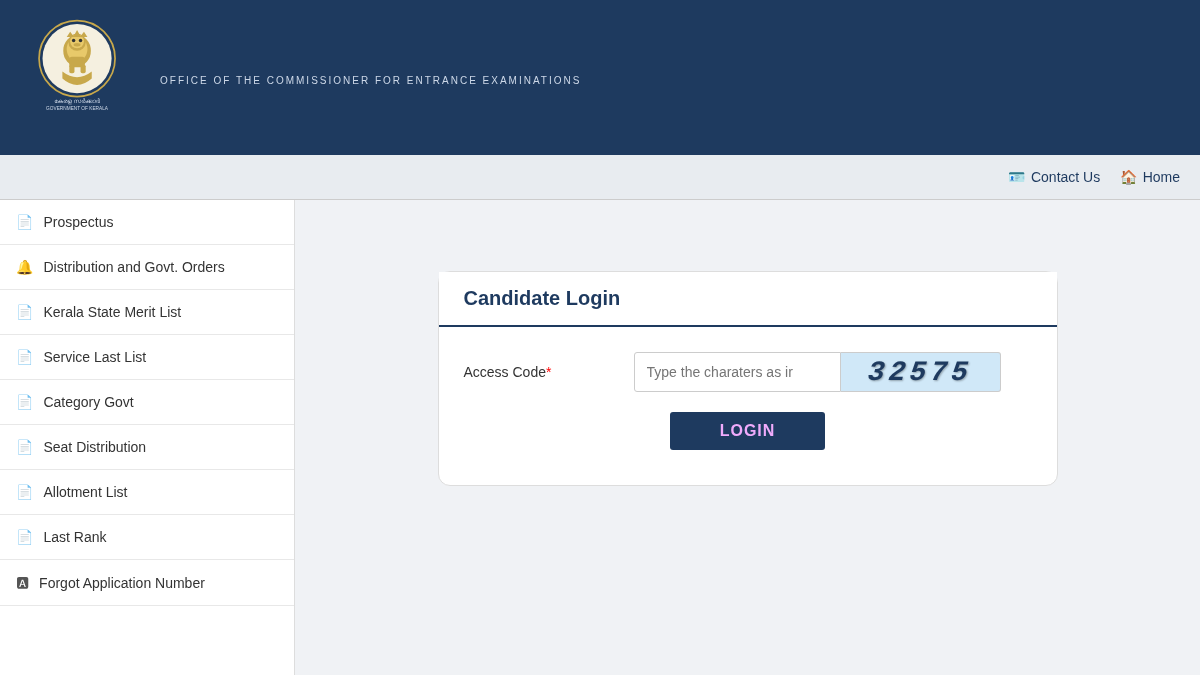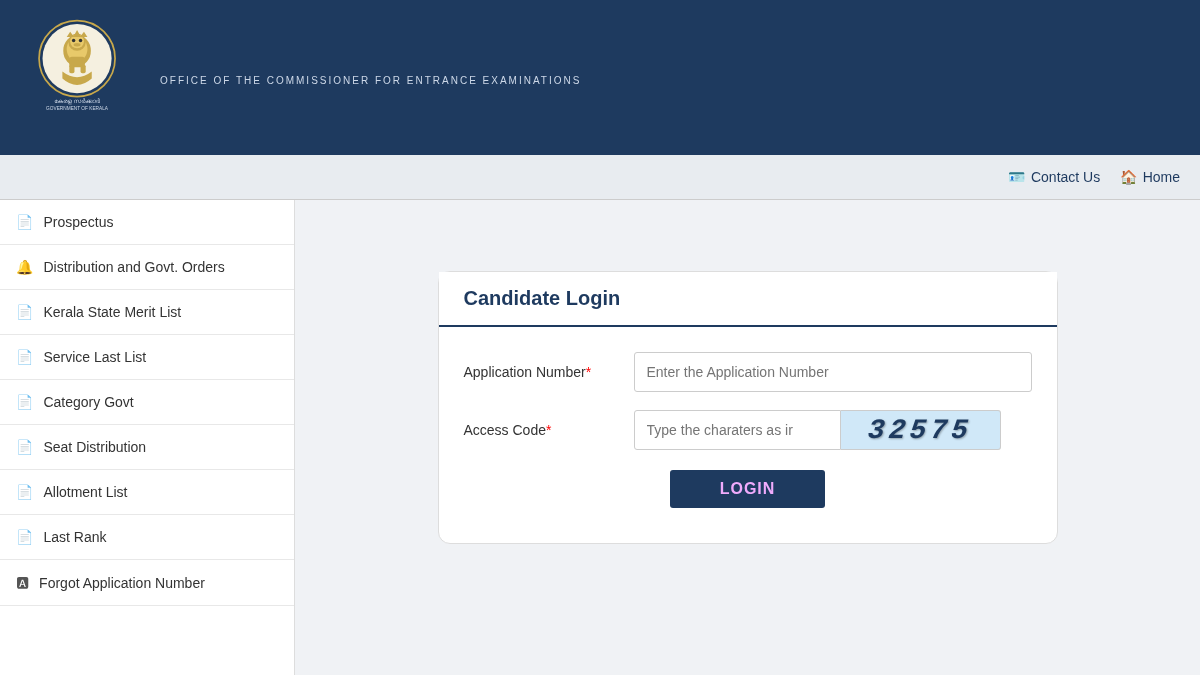--- a/index.html
+++ b/index.html
@@ -310,26 +310,20 @@
 
   </div>
 
   <div class="main-content">
     <div class="login-card">
       <div class="login-card-header">
         <h2>Candidate Login</h2>
       </div>
       <div class="login-card-body">
 
-        <div class="form-row">
-          <label class="form-label">
-            <span>Application Number</span><span class="required">*</span>
-          </label>
-          <input type="text" class="form-input" placeholder="Enter the Application Number" style="">
-        </div>
 
 
         <div class="form-row">
           <label class="form-label">
             <span>Access Code</span><span class="required">*</span>
           </label>
           <div class="access-code-row">
             <input type="text" class="access-code-text" placeholder="Type the charaters as ir" style="">
             <div class="captcha-image">
               <span class="captcha-text">32575</span>

